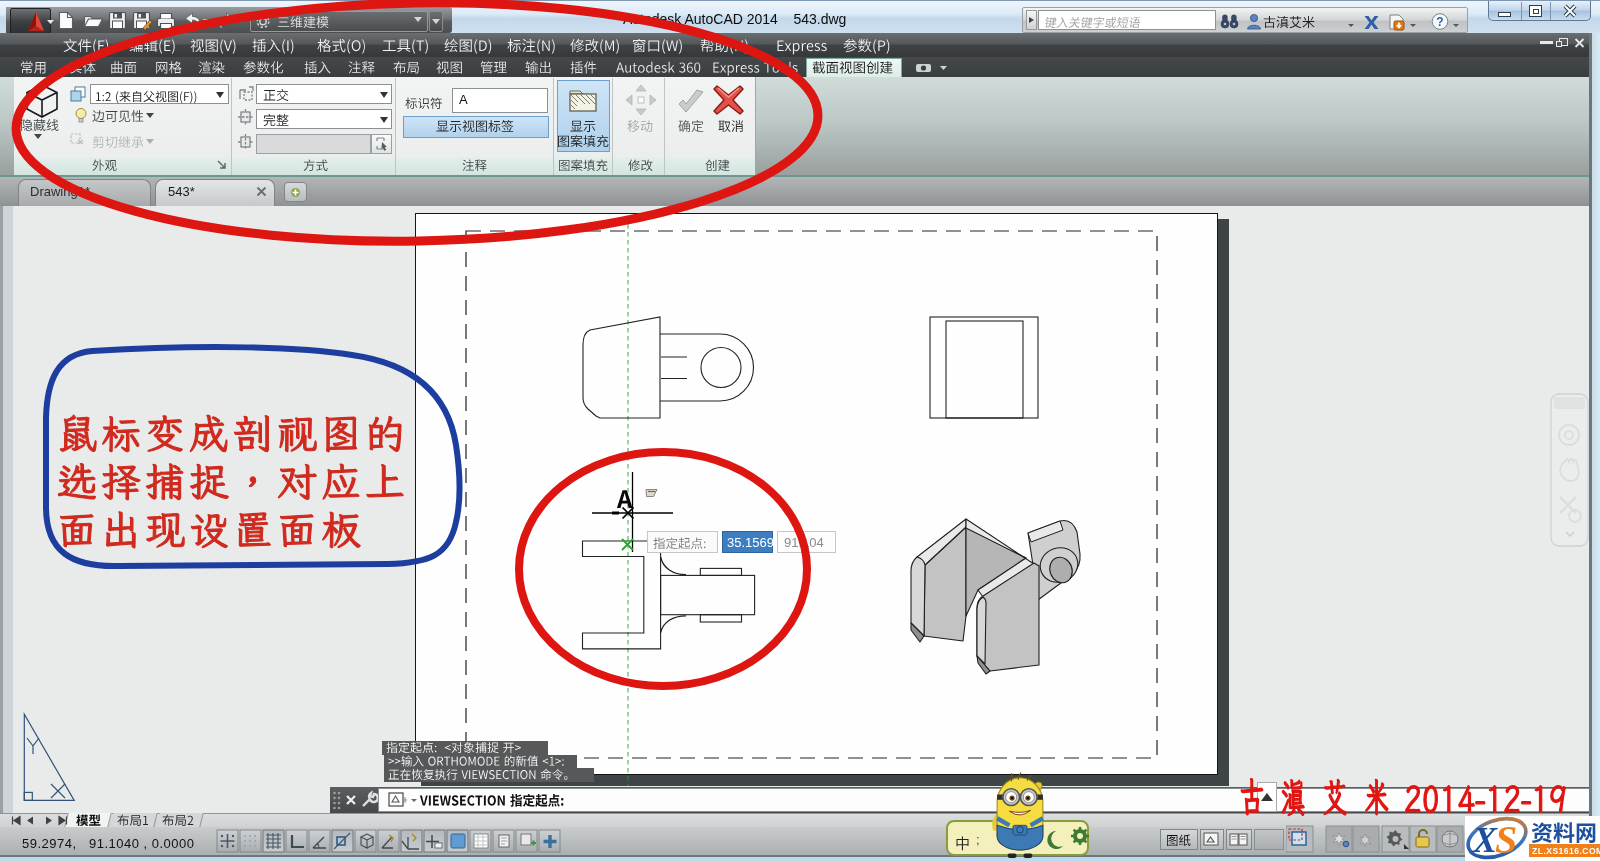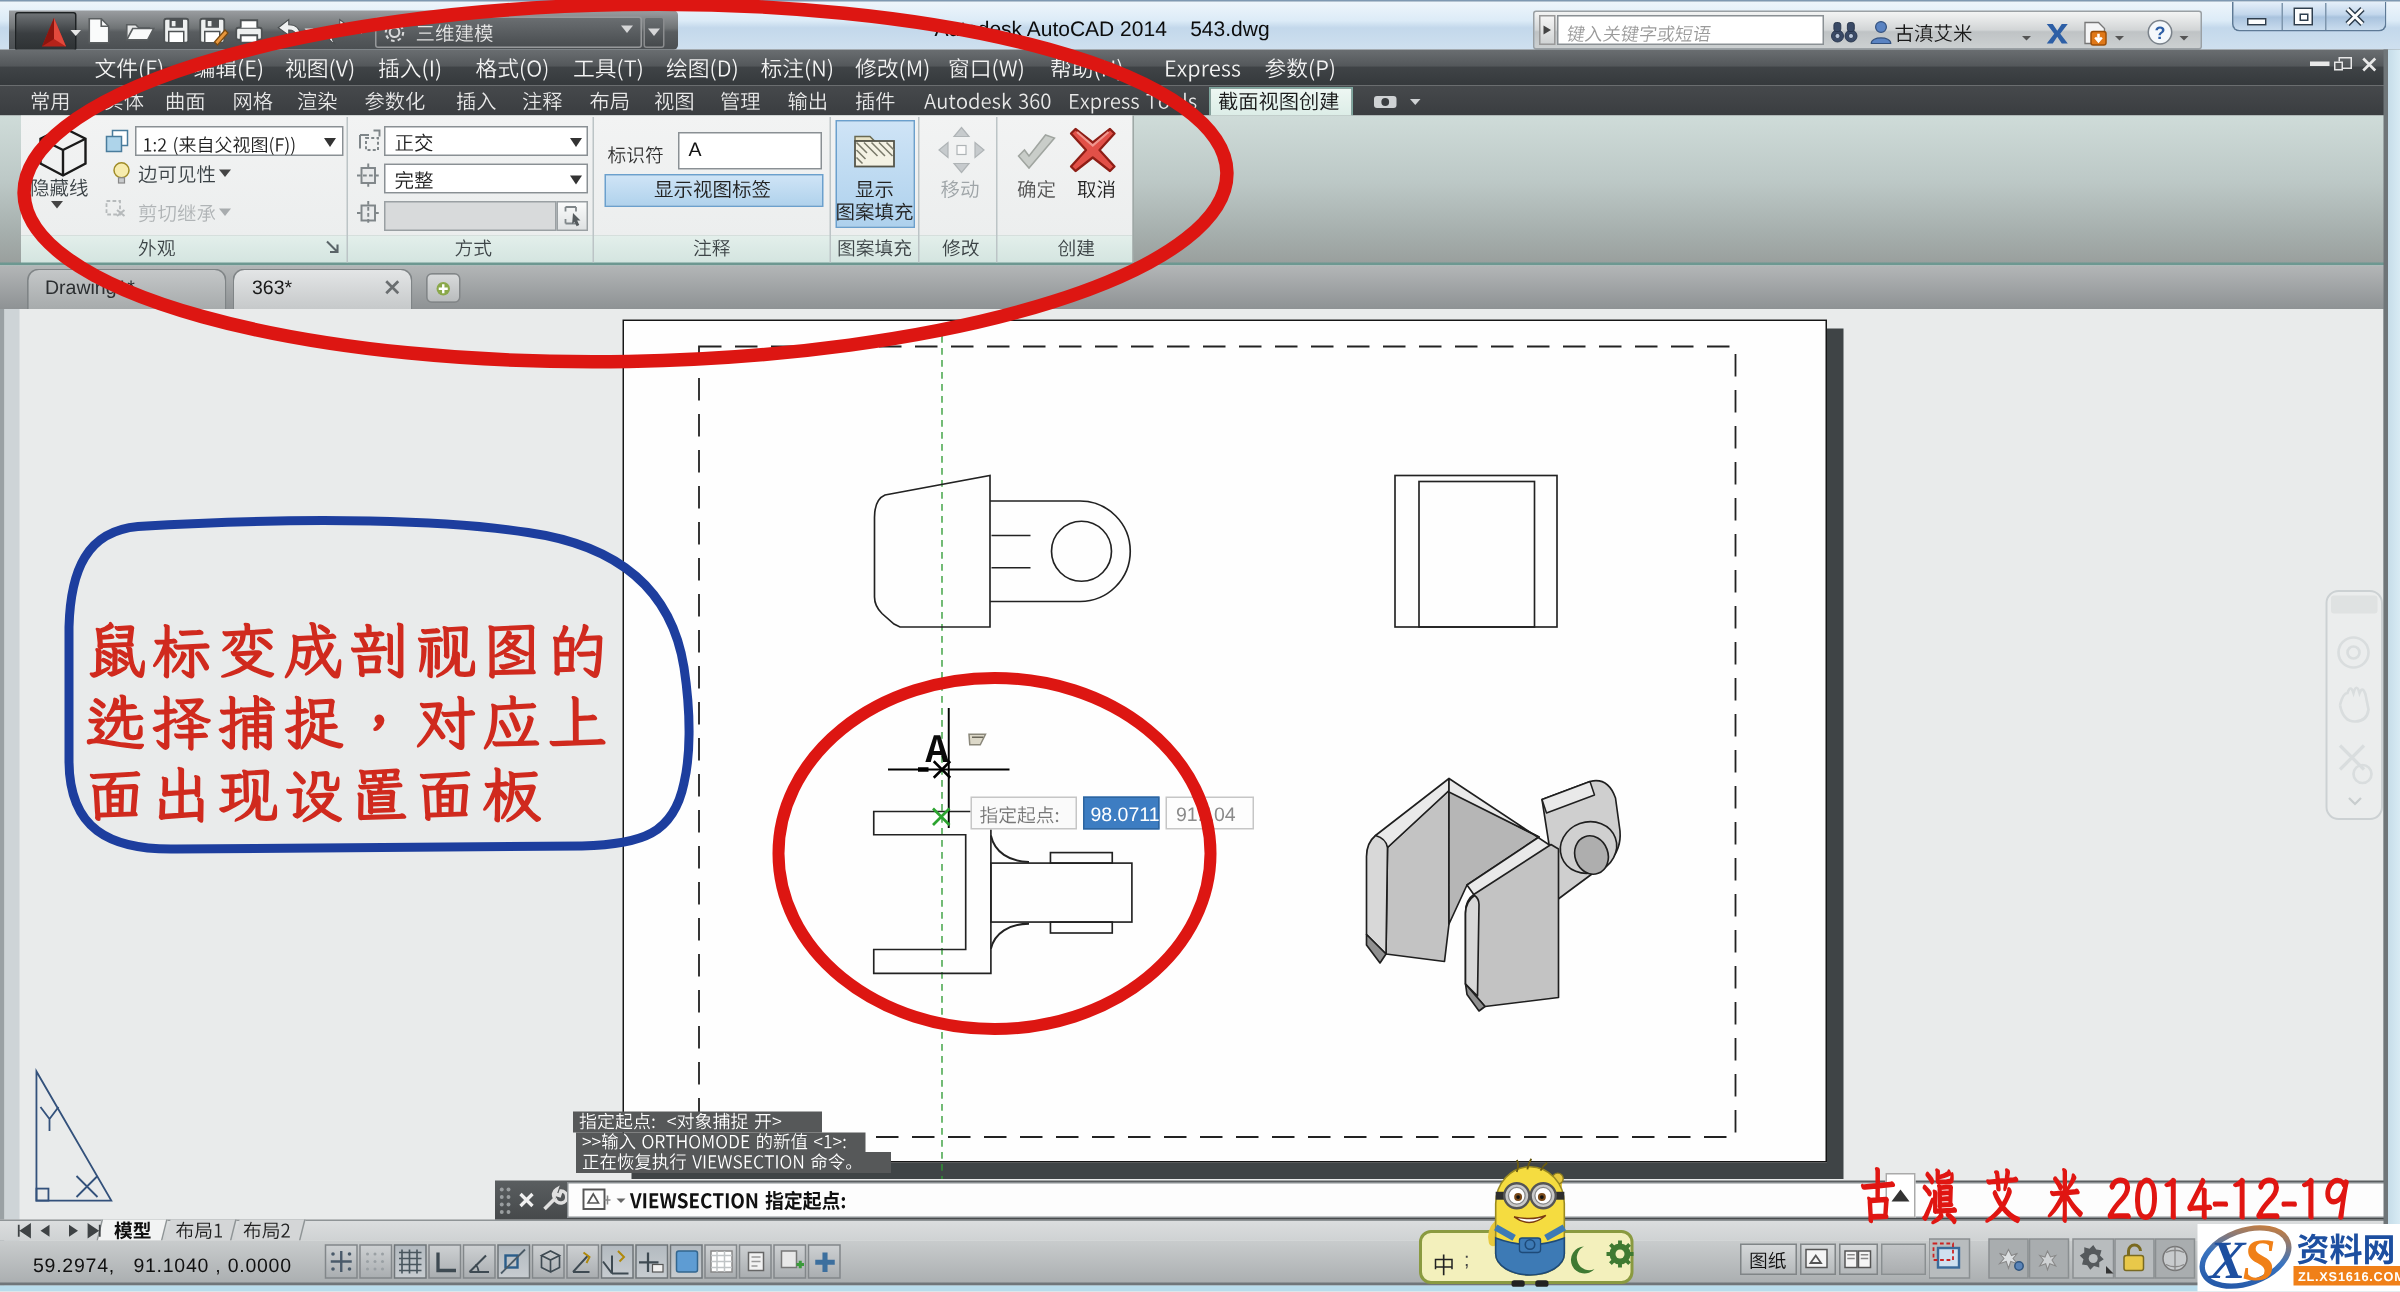--- a/index.html
+++ b/index.html
@@ -225,21 +225,21 @@
 </svg>
 <svg class="abs" style="left:713px;top:85px" width="31" height="30" viewBox="0 0 31 30">
   <path d="M4 1 L15.5 10 L27 1 L30 4 L20 15 L30 26 L27 29 L15.5 20 L4 29 L1 26 L11 15 L1 4 Z" fill="#e25048" stroke="#8e1e16" stroke-width="1.5" stroke-linejoin="round"></path>
   <path d="M5 3 L15.5 12 L26 3" fill="none" stroke="#f0968e" stroke-width="1.5"></path>
 </svg>
 
 <div class="abs" style="left:0;top:177px;width:1600px;height:29px;background:linear-gradient(#b3b6b7,#8e9294)"></div>
 <div class="abs" style="left:18px;top:179px;width:133px;height:27px;background:linear-gradient(#c4c7c8,#a7abac);border:1px solid #7f8486;border-bottom:none;border-radius:8px 8px 0 0"></div>
 <div class="abs" style="left:30px;top:184px;font-size:13px;color:#2c2f31">Drawing1*</div>
 <div class="abs" style="left:155px;top:179px;width:120px;height:27px;background:linear-gradient(#e3e5e6,#c6c9ca);border:1px solid #7f8486;border-bottom:none;border-radius:8px 8px 0 0"></div>
-<div class="abs" style="left:168px;top:184px;font-size:13px;color:#1a1a1a">363*</div>
+<div class="abs" style="left:168px;top:184px;font-size:13px;color:#1a1a1a">543*</div>
 <svg class="abs" style="left:256px;top:186px" width="11" height="11" viewBox="0 0 11 11">
       <path d="M1.5 1.5 L9.5 9.5 M9.5 1.5 L1.5 9.5" stroke="#6a6e70" stroke-width="1.8"></path>
     </svg>
 <div class="abs" style="left:284px;top:182px;width:23px;height:20px;background:linear-gradient(#d8dadb,#b9bcbd);border:1px solid #828688;border-radius:4px"></div>
 <svg class="abs" style="left:289px;top:186px" width="13" height="13" viewBox="0 0 13 13">
       <circle cx="6.5" cy="6.5" r="4.5" fill="#8aa84a"></circle>
       <path d="M6.5 3.5 v6 M3.5 6.5 h6" stroke="#fff" stroke-width="1.6"></path>
     </svg>
 
 <div class="abs" style="left:0;top:206px;width:1600px;height:651px;background:#e9ebeb"></div>
@@ -317,21 +317,21 @@
     <circle cx="21" cy="43" r="10"></circle>
         <circle cx="21" cy="43" r="4"></circle>
     <path d="M12 78 q2 -8 5 -8 q2 -6 4 0 q2 -7 4 0 q2 -5 4 1 l2 10 q-1 8 -9 8 q-8 0 -10 -11" stroke-width="1.8"></path>
     <path d="M12 105 l16 16 M28 105 l-16 16" stroke-width="2.2"></path>
     <circle cx="27" cy="124" r="6"></circle>
   </g>
   <path d="M18 140 l4 4 4 -4" stroke="#c8cdce" fill="none" stroke-width="1.5"></path>
 </svg>
 
 <div class="abs" style="left:647px;top:531px;width:71px;height:22px;background:#fafafa;border:1px solid #c6c6c6;z-index:6"></div>
-<div class="abs" style="left:722px;top:531px;width:51px;height:22px;background:#3d7dc2;border:1px solid #2d659f;z-index:6;color:#fff;font-size:13px;padding:3px 0 0 4px">98.0711</div>
+<div class="abs" style="left:722px;top:531px;width:51px;height:22px;background:#3d7dc2;border:1px solid #2d659f;z-index:6;color:#fff;font-size:13px;padding:3px 0 0 4px">35.1569</div>
 <div class="abs" style="left:777px;top:531px;width:59px;height:22px;background:#fdfdfd;border:1px solid #c6c6c6;z-index:6;color:#8a8a8a;font-size:13px;padding:3px 0 0 6px">91.104</div>
 
 <svg class="abs" style="left:645px;top:487px;z-index:6" width="14" height="11" viewBox="0 0 14 11">
   <path d="M1 2.5 h11 l-3.5 7 h-7 z" fill="#dcd8c8" stroke="#8a877a" stroke-width="1"></path>
   <path d="M3 4.5 h7.5" stroke="#6a675a" stroke-width="1.1"></path>
 </svg>
 
 <div class="abs" style="left:382px;top:741px;width:166px;height:13.5px;background:#565859;z-index:6"></div>
 <div class="abs" style="left:384px;top:754.5px;width:193px;height:13.5px;background:#565859;z-index:6"></div>
 <div class="abs" style="left:384px;top:768px;width:210px;height:14px;background:#565859;z-index:6"></div>

